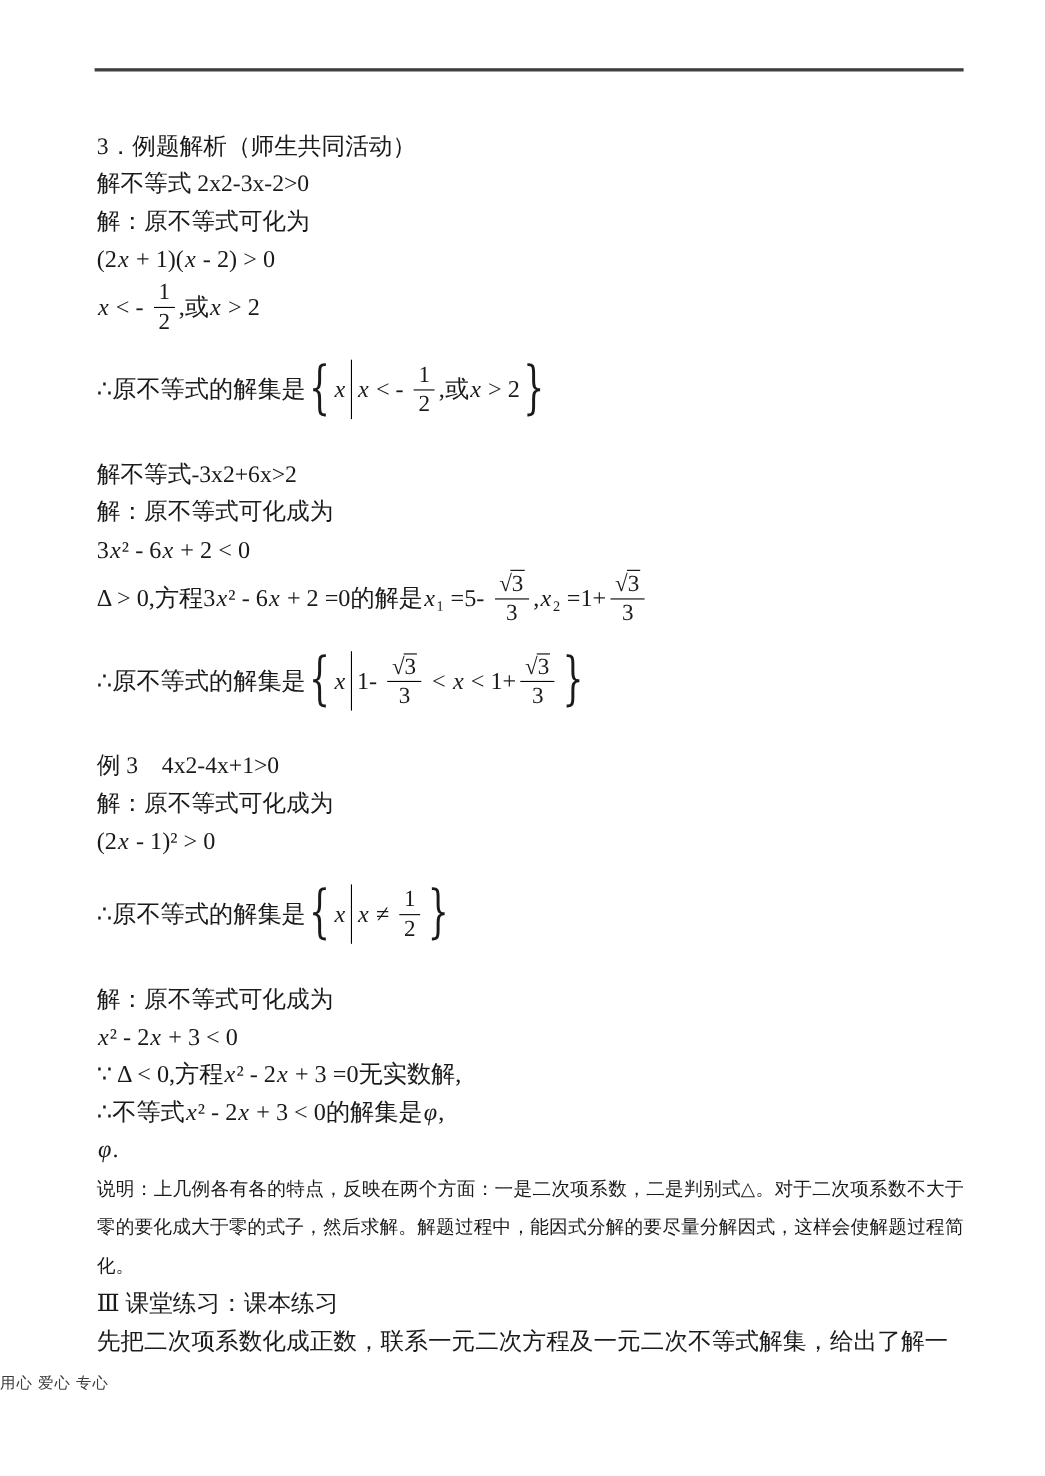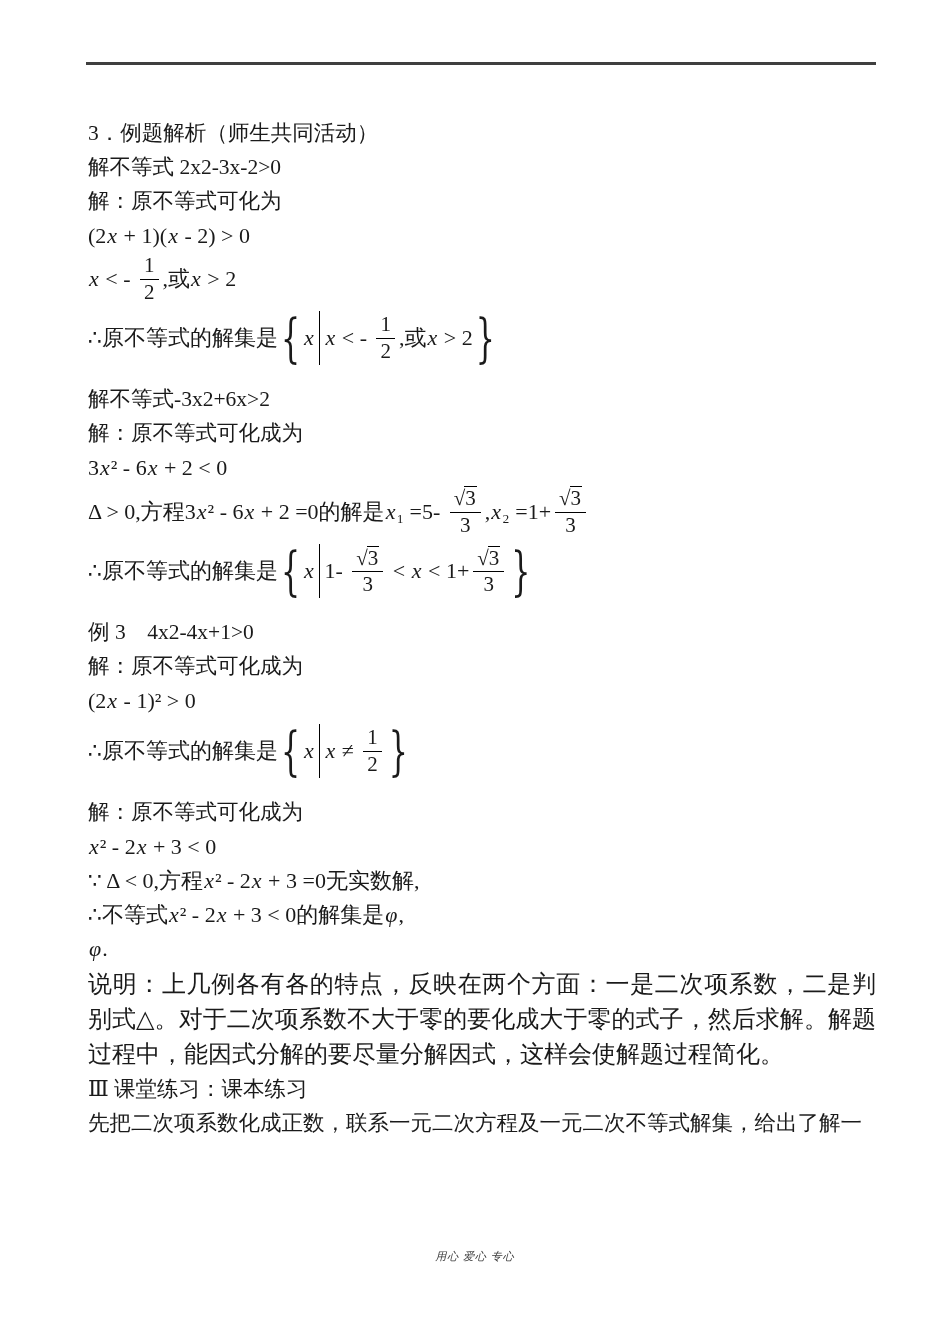--- a/index.html
+++ b/index.html
@@ -15,50 +15,50 @@
     position:absolute;left:86px;top:62px;
     width:790px;height:3px;background:#3f3f3f;
   }
   .content{
     position:absolute;left:88px;top:116px;width:788px;
   }
   .line{
     font-size:21.5px;line-height:34px;white-space:pre-wrap;
   }
   .para{
-    font-size:24px;line-height:35px;text-align:justify;
+    font-size:17px;line-height:35px;text-align:justify;
   }
   .blank{height:10px;}
   .math-line{
     display:flex;align-items:center;
     font-size:22px;min-height:32px;margin:2px 0;
     font-family:"Liberation Serif","DejaVu Serif","DejaVu Sans",serif;
   }
-  .mathset{min-height:60px;margin:4px 0;}
+  .mathset{min-height:60px;margin:20px 0;}
   .mr{white-space:pre;}
   .mi{font-style:italic;padding:0 1px;white-space:pre;}
   .frac{
     display:inline-flex;flex-direction:column;align-items:center;
     vertical-align:middle;margin:0 4px;line-height:1.12;font-size:21px;
   }
   .frac .num{border-bottom:1.6px solid #000;padding:0 4px 1px;display:inline-flex;align-items:flex-end;}
   .frac .den{padding-top:1px;}
   .sqrt-sign{font-style:normal;}
   .rad{border-top:1.6px solid #000;margin-left:-1px;padding:0 1px;}
   .brace{
     display:inline-block;font-size:30px;line-height:1;
     transform:scaleY(1.75);margin:0 3px;font-weight:400;
     font-family:"DejaVu Serif","Liberation Serif",serif;
   }
   .vbar{
     align-self:stretch;width:1.6px;background:#000;margin:3px 4px;
   }
   .footer{
     position:absolute;left:0;top:1249px;width:950px;
-    text-align:center;font-size:11px;color:#3c3c3c;letter-spacing:1px;font-style:italic;
+    text-align:left;font-size:14px;color:#3c3c3c;letter-spacing:1px;
   }
 </style>
 </head>
 <body>
 
 <div class="header-rule"></div>
 
 <div class="content">
     <div class="line">3．例题解析（师生共同活动）</div>
     <div class="line">解不等式 2x2-3x-2&gt;0</div>

